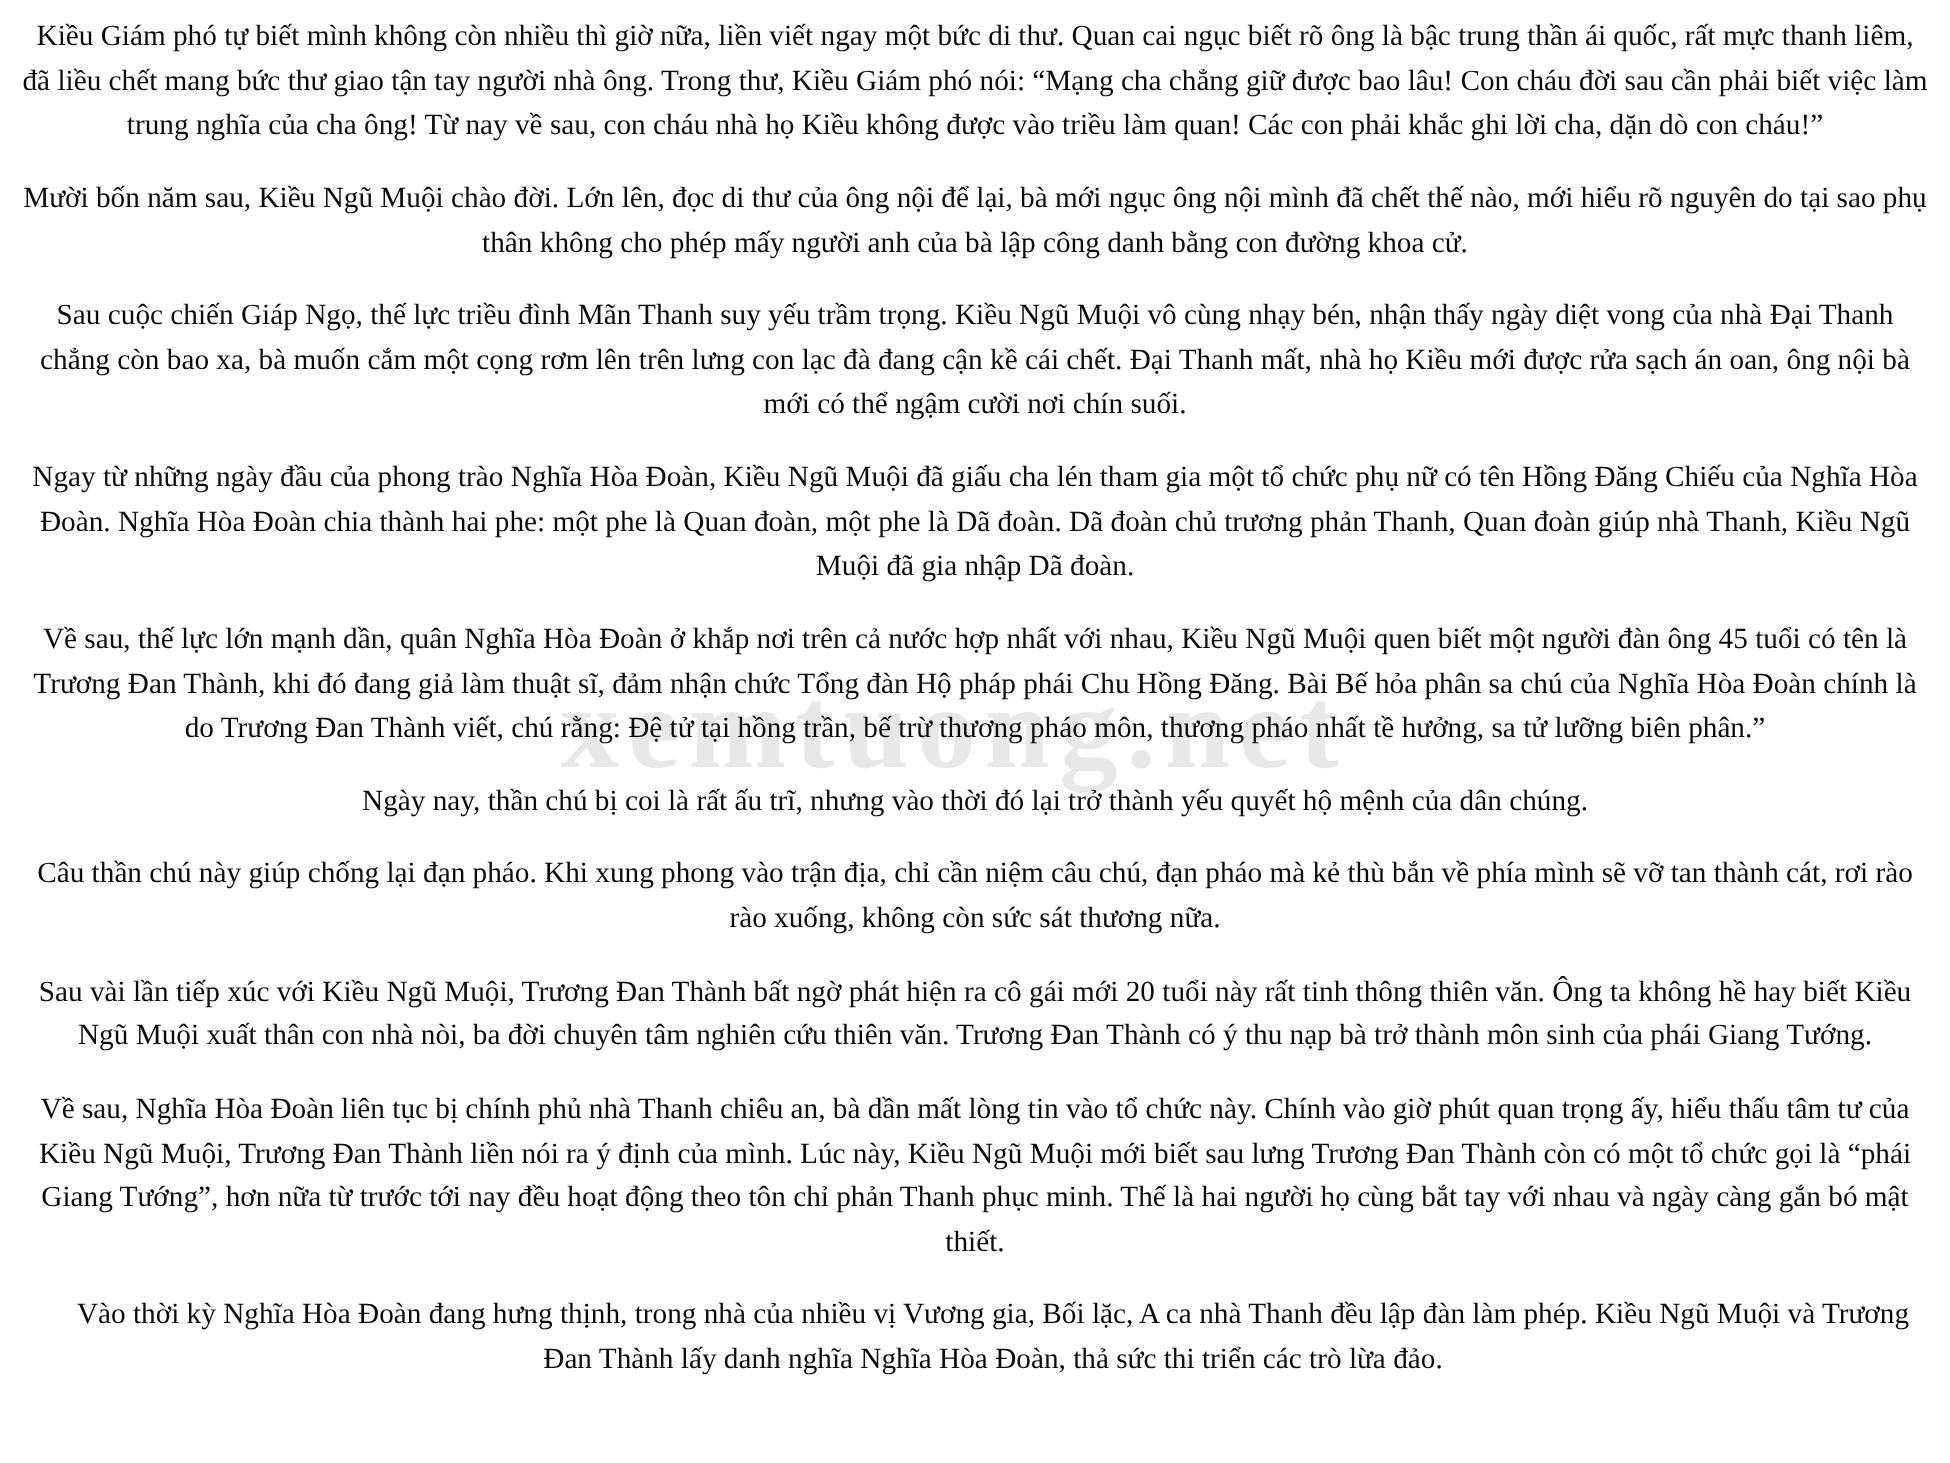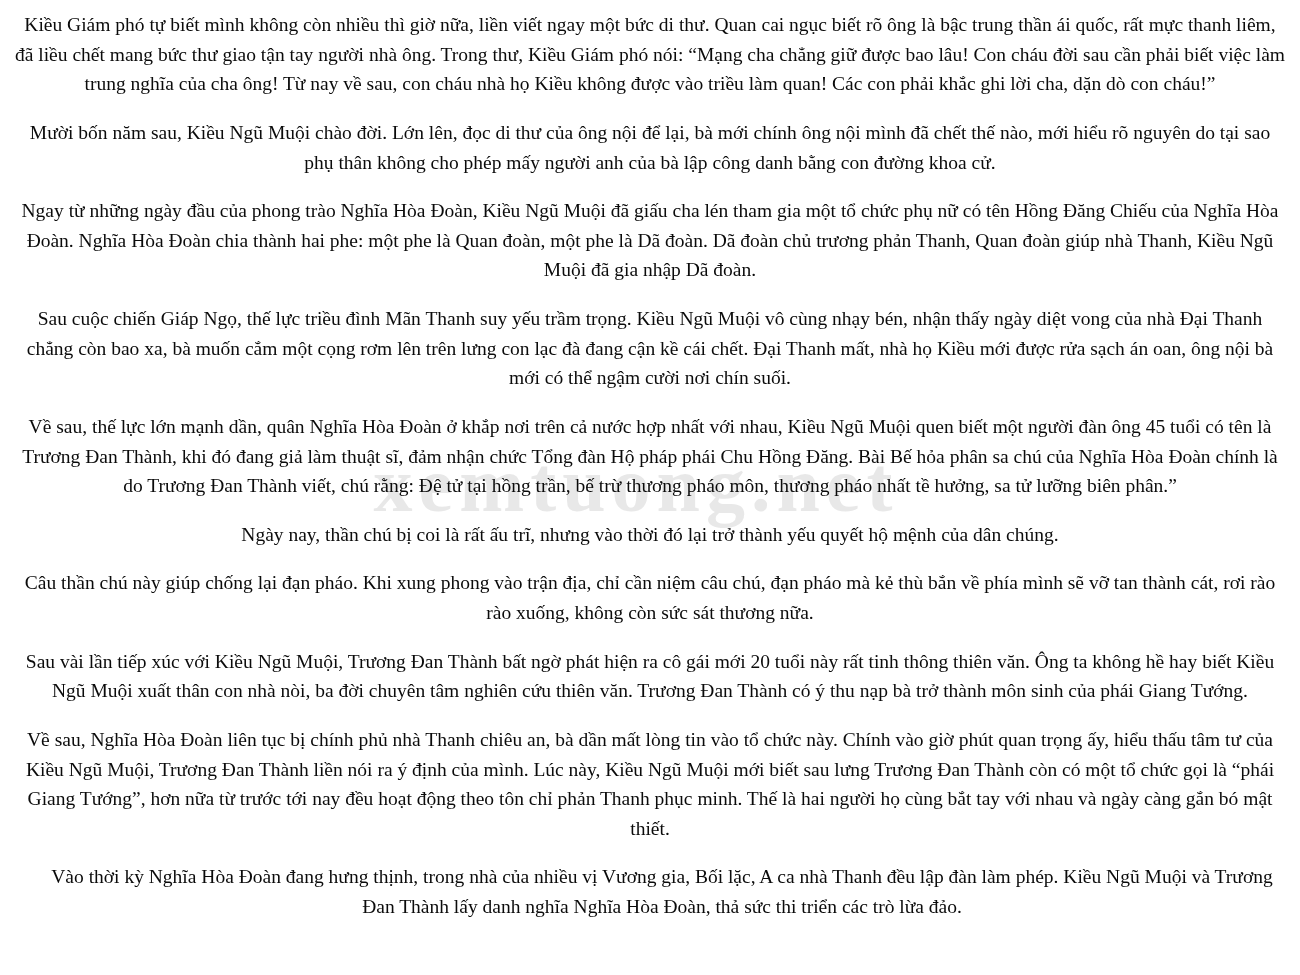--- a/index.html
+++ b/index.html
@@ -56,23 +56,23 @@
 </style>
 </head>
 <body>
 
 <div id="page">
 
   <div class="watermark">xemtuong.net</div>
 
   <div class="content">
     <p class="para">Kiều Giám phó tự biết mình không còn nhiều thì giờ nữa, liền viết ngay một bức di thư. Quan cai ngục biết rõ ông là bậc trung thần ái quốc, rất mực thanh liêm, đã liều chết mang bức thư giao tận tay người nhà ông. Trong thư, Kiều Giám phó nói: “Mạng cha chẳng giữ được bao lâu! Con cháu đời sau cần phải biết việc làm trung nghĩa của cha ông! Từ nay về sau, con cháu nhà họ Kiều không được vào triều làm quan! Các con phải khắc ghi lời cha, dặn dò con cháu!”</p>
-    <p class="para">Mười bốn năm sau, Kiều Ngũ Muội chào đời. Lớn lên, đọc di thư của ông nội để lại, bà mới chính ông nội mình đã chết thế nào, mới hiểu rõ nguyên do tại sao phụ thân không cho phép mấy người anh của bà lập công danh bằng con đường khoa cử.</p>
+    <p class="para">Mười bốn năm sau, Kiều Ngũ Muội chào đời. Lớn lên, đọc di thư của ông nội để lại, bà mới ngục ông nội mình đã chết thế nào, mới hiểu rõ nguyên do tại sao phụ thân không cho phép mấy người anh của bà lập công danh bằng con đường khoa cử.</p>
+    <p class="para">Sau cuộc chiến Giáp Ngọ, thế lực triều đình Mãn Thanh suy yếu trầm trọng. Kiều Ngũ Muội vô cùng nhạy bén, nhận thấy ngày diệt vong của nhà Đại Thanh chẳng còn bao xa, bà muốn cắm một cọng rơm lên trên lưng con lạc đà đang cận kề cái chết. Đại Thanh mất, nhà họ Kiều mới được rửa sạch án oan, ông nội bà mới có thể ngậm cười nơi chín suối.</p>
     <p class="para">Ngay từ những ngày đầu của phong trào Nghĩa Hòa Đoàn, Kiều Ngũ Muội đã giấu cha lén tham gia một tổ chức phụ nữ có tên Hồng Đăng Chiếu của Nghĩa Hòa Đoàn. Nghĩa Hòa Đoàn chia thành hai phe: một phe là Quan đoàn, một phe là Dã đoàn. Dã đoàn chủ trương phản Thanh, Quan đoàn giúp nhà Thanh, Kiều Ngũ Muội đã gia nhập Dã đoàn.</p>
-    <p class="para">Sau cuộc chiến Giáp Ngọ, thế lực triều đình Mãn Thanh suy yếu trầm trọng. Kiều Ngũ Muội vô cùng nhạy bén, nhận thấy ngày diệt vong của nhà Đại Thanh chẳng còn bao xa, bà muốn cắm một cọng rơm lên trên lưng con lạc đà đang cận kề cái chết. Đại Thanh mất, nhà họ Kiều mới được rửa sạch án oan, ông nội bà mới có thể ngậm cười nơi chín suối.</p>
     <p class="para">Về sau, thế lực lớn mạnh dần, quân Nghĩa Hòa Đoàn ở khắp nơi trên cả nước hợp nhất với nhau, Kiều Ngũ Muội quen biết một người đàn ông 45 tuổi có tên là Trương Đan Thành, khi đó đang giả làm thuật sĩ, đảm nhận chức Tổng đàn Hộ pháp phái Chu Hồng Đăng. Bài Bế hỏa phân sa chú của Nghĩa Hòa Đoàn chính là do Trương Đan Thành viết, chú rằng: Đệ tử tại hồng trần, bế trừ thương pháo môn, thương pháo nhất tề hưởng, sa tử lưỡng biên phân.”</p>
     <p class="para">Ngày nay, thần chú bị coi là rất ấu trĩ, nhưng vào thời đó lại trở thành yếu quyết hộ mệnh của dân chúng.</p>
     <p class="para">Câu thần chú này giúp chống lại đạn pháo. Khi xung phong vào trận địa, chỉ cần niệm câu chú, đạn pháo mà kẻ thù bắn về phía mình sẽ vỡ tan thành cát, rơi rào rào xuống, không còn sức sát thương nữa.</p>
     <p class="para">Sau vài lần tiếp xúc với Kiều Ngũ Muội, Trương Đan Thành bất ngờ phát hiện ra cô gái mới 20 tuổi này rất tinh thông thiên văn. Ông ta không hề hay biết Kiều Ngũ Muội xuất thân con nhà nòi, ba đời chuyên tâm nghiên cứu thiên văn. Trương Đan Thành có ý thu nạp bà trở thành môn sinh của phái Giang Tướng.</p>
     <p class="para">Về sau, Nghĩa Hòa Đoàn liên tục bị chính phủ nhà Thanh chiêu an, bà dần mất lòng tin vào tổ chức này. Chính vào giờ phút quan trọng ấy, hiểu thấu tâm tư của Kiều Ngũ Muội, Trương Đan Thành liền nói ra ý định của mình. Lúc này, Kiều Ngũ Muội mới biết sau lưng Trương Đan Thành còn có một tổ chức gọi là “phái Giang Tướng”, hơn nữa từ trước tới nay đều hoạt động theo tôn chỉ phản Thanh phục minh. Thế là hai người họ cùng bắt tay với nhau và ngày càng gắn bó mật thiết.</p>
     <p class="para">Vào thời kỳ Nghĩa Hòa Đoàn đang hưng thịnh, trong nhà của nhiều vị Vương gia, Bối lặc, A ca nhà Thanh đều lập đàn làm phép. Kiều Ngũ Muội và Trương Đan Thành lấy danh nghĩa Nghĩa Hòa Đoàn, thả sức thi triển các trò lừa đảo.</p>
 
   </div>
 
 </div>

